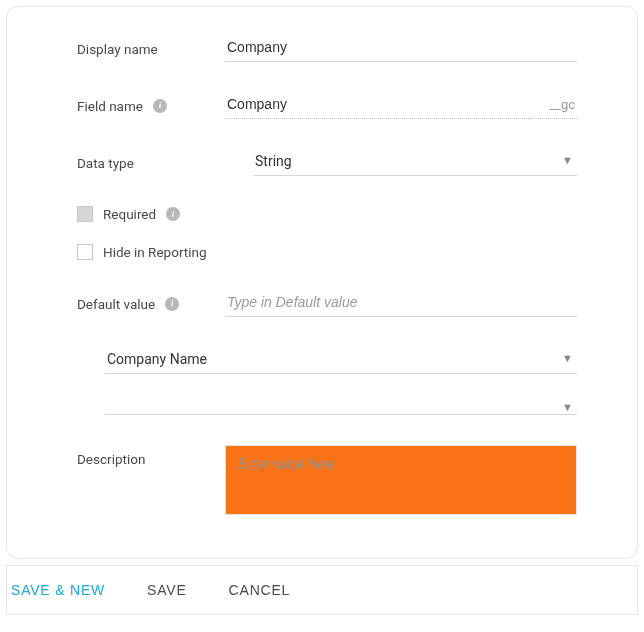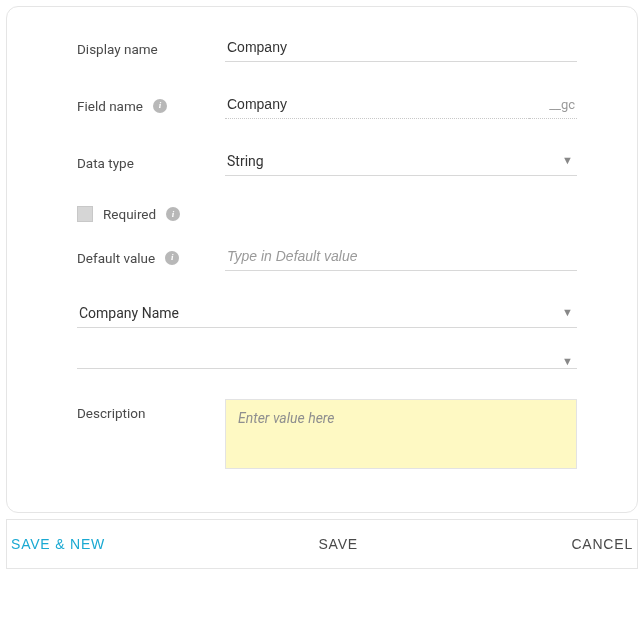--- a/index.html
+++ b/index.html
@@ -78,20 +78,21 @@
       min-width: 48px;
       text-align: right;
     }
     .select-wrap {
       position: relative;
       border-bottom: 1px solid #d8d8d8;
       padding: 4px 2px 6px 2px;
       font-size: 14px;
       color: #333;
       cursor: pointer;
+      margin-left: 28px;
     }
     .select-value {
       display: block;
     }
     .dropdown-caret {
       position: absolute;
       right: 4px;
       top: 50%;
       transform: translateY(-60%);
       font-size: 11px;
@@ -135,43 +136,43 @@
     }
     .checkbox-label {
       font-size: 13.5px;
       color: #4a4a4a;
     }
     .textarea-input {
       width: 100%;
       min-height: 70px;
       resize: none;
       border: 1px solid #e3e3e3;
-      background: #fef9c3;
+      background: #f97316;
       color: #333;
       font-size: 14px;
       font-family: inherit;
       padding: 10px 12px;
       outline: none;
     }
     .textarea-input::placeholder {
       color: #8f8f8f;
       font-style: italic;
     }
     .desc-row .label-col {
       align-self: flex-start;
       padding-top: 6px;
     }
     .footer {
       border: 1px solid #e5e5e5;
       border-top: 1px solid #e5e5e5;
       margin: 0 6px 6px 6px;
       display: flex;
-      justify-content: space-between;
-      align-items: center;
-      gap: 52px;
+      justify-content: flex-start;
+      align-items: center;
+      gap: 34px;
       padding: 14px 0 14px 0;
     }
     .footer-btn {
       background: none;
       border: none;
       font-size: 14px;
       letter-spacing: 0.8px;
       cursor: pointer;
       color: #4a4a4a;
       font-weight: 500;
@@ -221,20 +222,26 @@
   </div>
 
   <div class="form-row checkbox-row">
     <label class="checkbox-wrap">
       <span class="checkbox-box disabled"></span>
       <span class="checkbox-label">Required</span>
       <span class="info-icon">i</span>
     </label>
   </div>
 
+  <div class="form-row checkbox-row" style="margin-bottom:30px">
+    <label class="checkbox-wrap">
+      <span class="checkbox-box"></span>
+      <span class="checkbox-label">Hide in Reporting</span>
+    </label>
+  </div>
 
   <div class="form-row">
     <div class="label-col">
       <span>Default value</span>
       <span class="info-icon">i</span>
     </div>
     <div class="field-col">
       <input type="text" class="text-input" placeholder="Type in Default value" style="">
     </div>
   </div>

